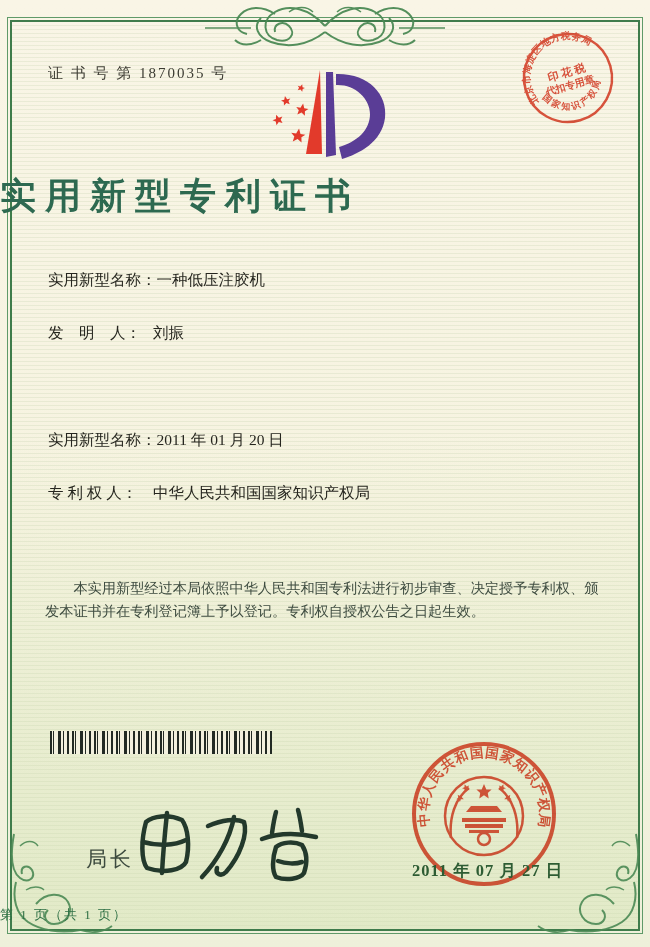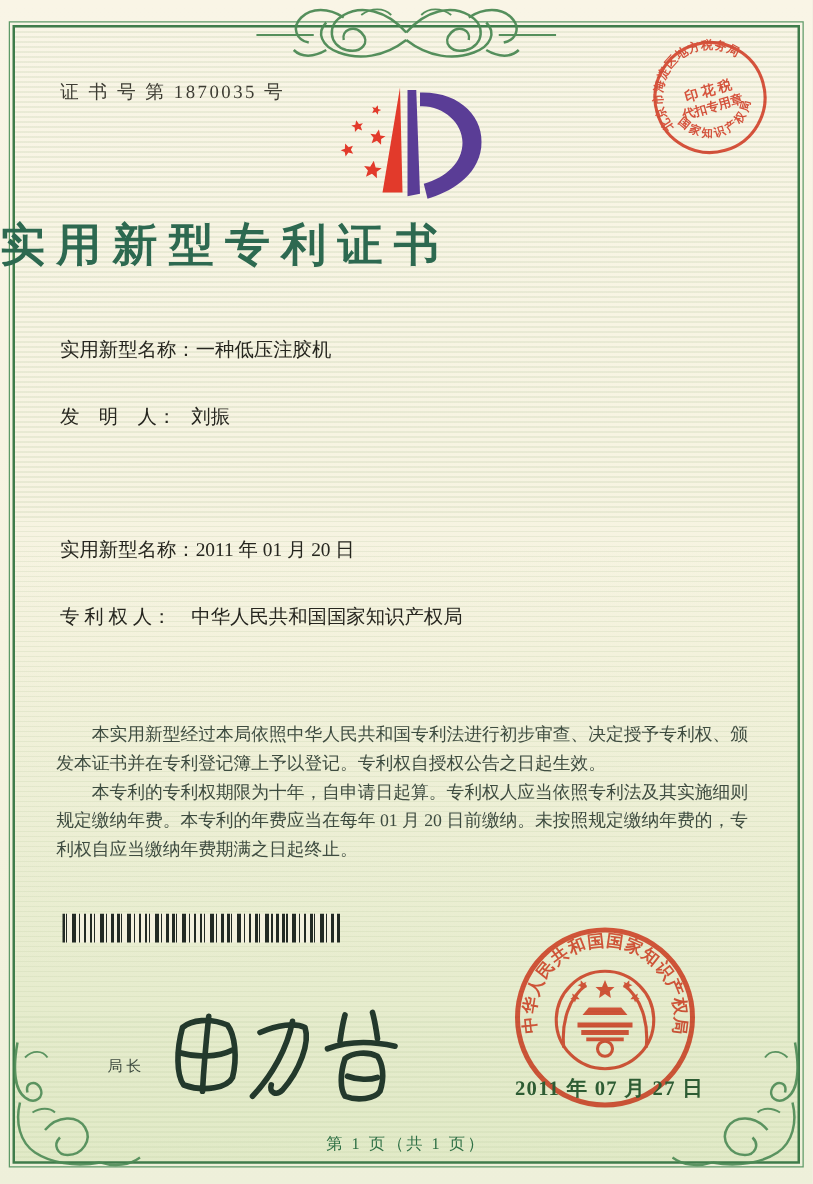--- a/index.html
+++ b/index.html
@@ -50,30 +50,30 @@
     position:absolute;left:50px;top:731px;width:222px;height:23px;
     background:repeating-linear-gradient(90deg,
       #222a24 0 2px,#f2f0de 2px 3px,
       #222a24 3px 4px,#f2f0de 4px 8px,
       #222a24 8px 11px,#f2f0de 11px 13px,
       #222a24 13px 14px,#f2f0de 14px 17px,
       #222a24 17px 19px,#f2f0de 19px 22px);
   }
   .sig-row{position:absolute;left:86px;top:788px;width:300px;height:100px;}
   .sig-title{
-    position:absolute;left:0;top:57px;font-size:12px;color:#3c4a3e;letter-spacing:3px;
+    position:absolute;left:0;top:57px;font-size:21px;color:#3c4a3e;letter-spacing:3px;
   }
   .sig-svg{position:absolute;left:44px;top:0;}
   .sr{position:absolute;opacity:0;pointer-events:none;font-size:8px;}
   .issue-date{
     position:absolute;left:412px;top:860px;width:200px;
     font-size:16.5px;color:#2d5c33;letter-spacing:1px;font-weight:bold;white-space:nowrap;
   }
   .footer{
-    position:absolute;left:0;top:906px;width:650px;text-align:center;
+    position:absolute;left:0;top:906px;width:650px;text-align:left;
     font-size:13px;color:#2f7045;letter-spacing:2px;
   }
   .seal{mix-blend-mode:multiply;}
   .tax-stamp{position:absolute;left:512px;top:22px;}
   .office-seal{position:absolute;left:403px;top:736px;}
   .orn{position:absolute;color:#4c8a55;}
   .orn-top{left:205px;top:2px;}
   .orn-bl{left:6px;top:830px;}
   .orn-br{left:534px;top:830px;}
   svg text{font-family:"Liberation Serif","DejaVu Serif",serif;}
@@ -158,21 +158,20 @@
   </div>
   <div class="field" style="top:430px">
     <span class="lbl">实用新型名称：</span><span>2011 年 01 月 20 日</span>
   </div>
   <div class="field" style="top:483px">
     <span class="lbl">专 利 权 人：</span><span>中华人民共和国国家知识产权局</span>
   </div>
 
   <div class="paras">
     <p>本实用新型经过本局依照中华人民共和国专利法进行初步审查、决定授予专利权、颁发本证书并在专利登记簿上予以登记。专利权自授权公告之日起生效。</p>
-    <p>本专利的专利权期限为十年，自申请日起算。专利权人应当依照专利法及其实施细则规定缴纳年费。本专利的年费应当在每年 01 月 20 日前缴纳。未按照规定缴纳年费的，专利权自应当缴纳年费期满之日起终止。</p>
   </div>
 
   <div class="barcode"></div>
 
   <div class="sig-row">
     <span class="sig-title">局长</span>
     <span class="sr">田力普</span>
     <svg class="sig-svg" width="215" height="100" viewBox="0 0 215 100">
       <g fill="none" stroke="#23392c" stroke-width="4.5" stroke-linecap="round" stroke-linejoin="round">
         <path d="M16,34 C11,52 11,72 17,80 C34,86 52,82 56,74 C60,58 58,40 52,32 C38,26 23,28 16,34 Z"></path>

